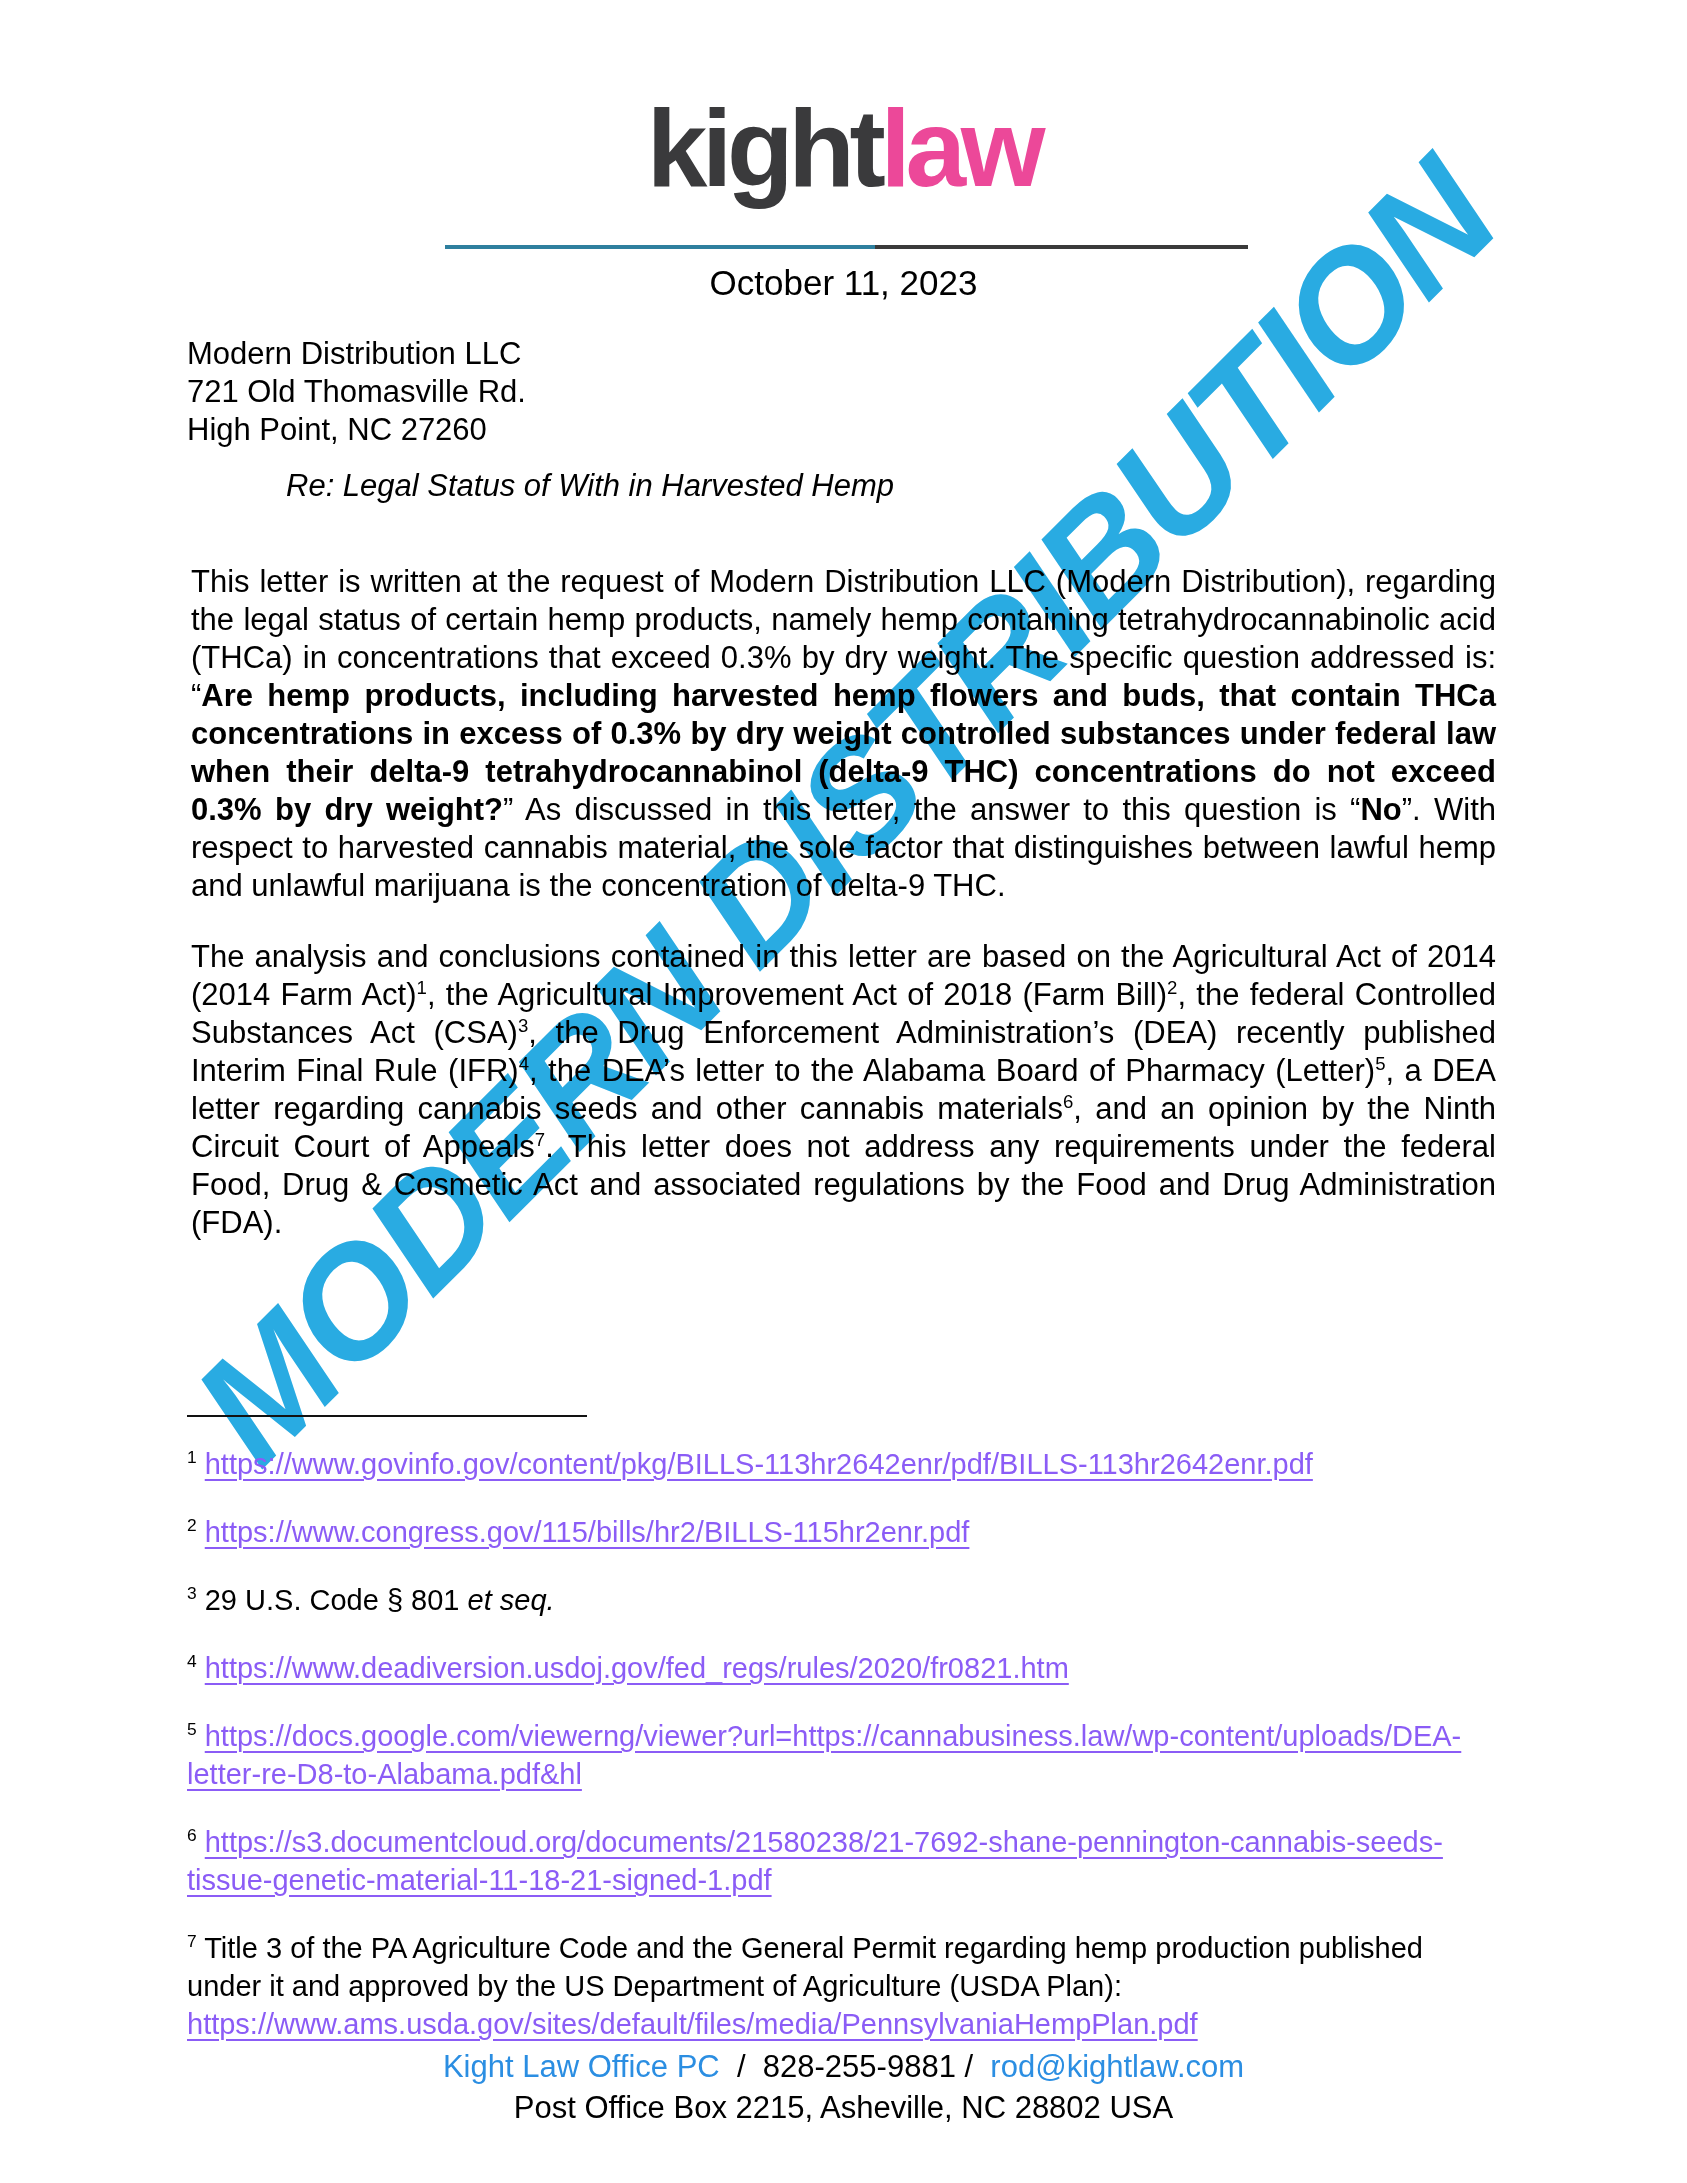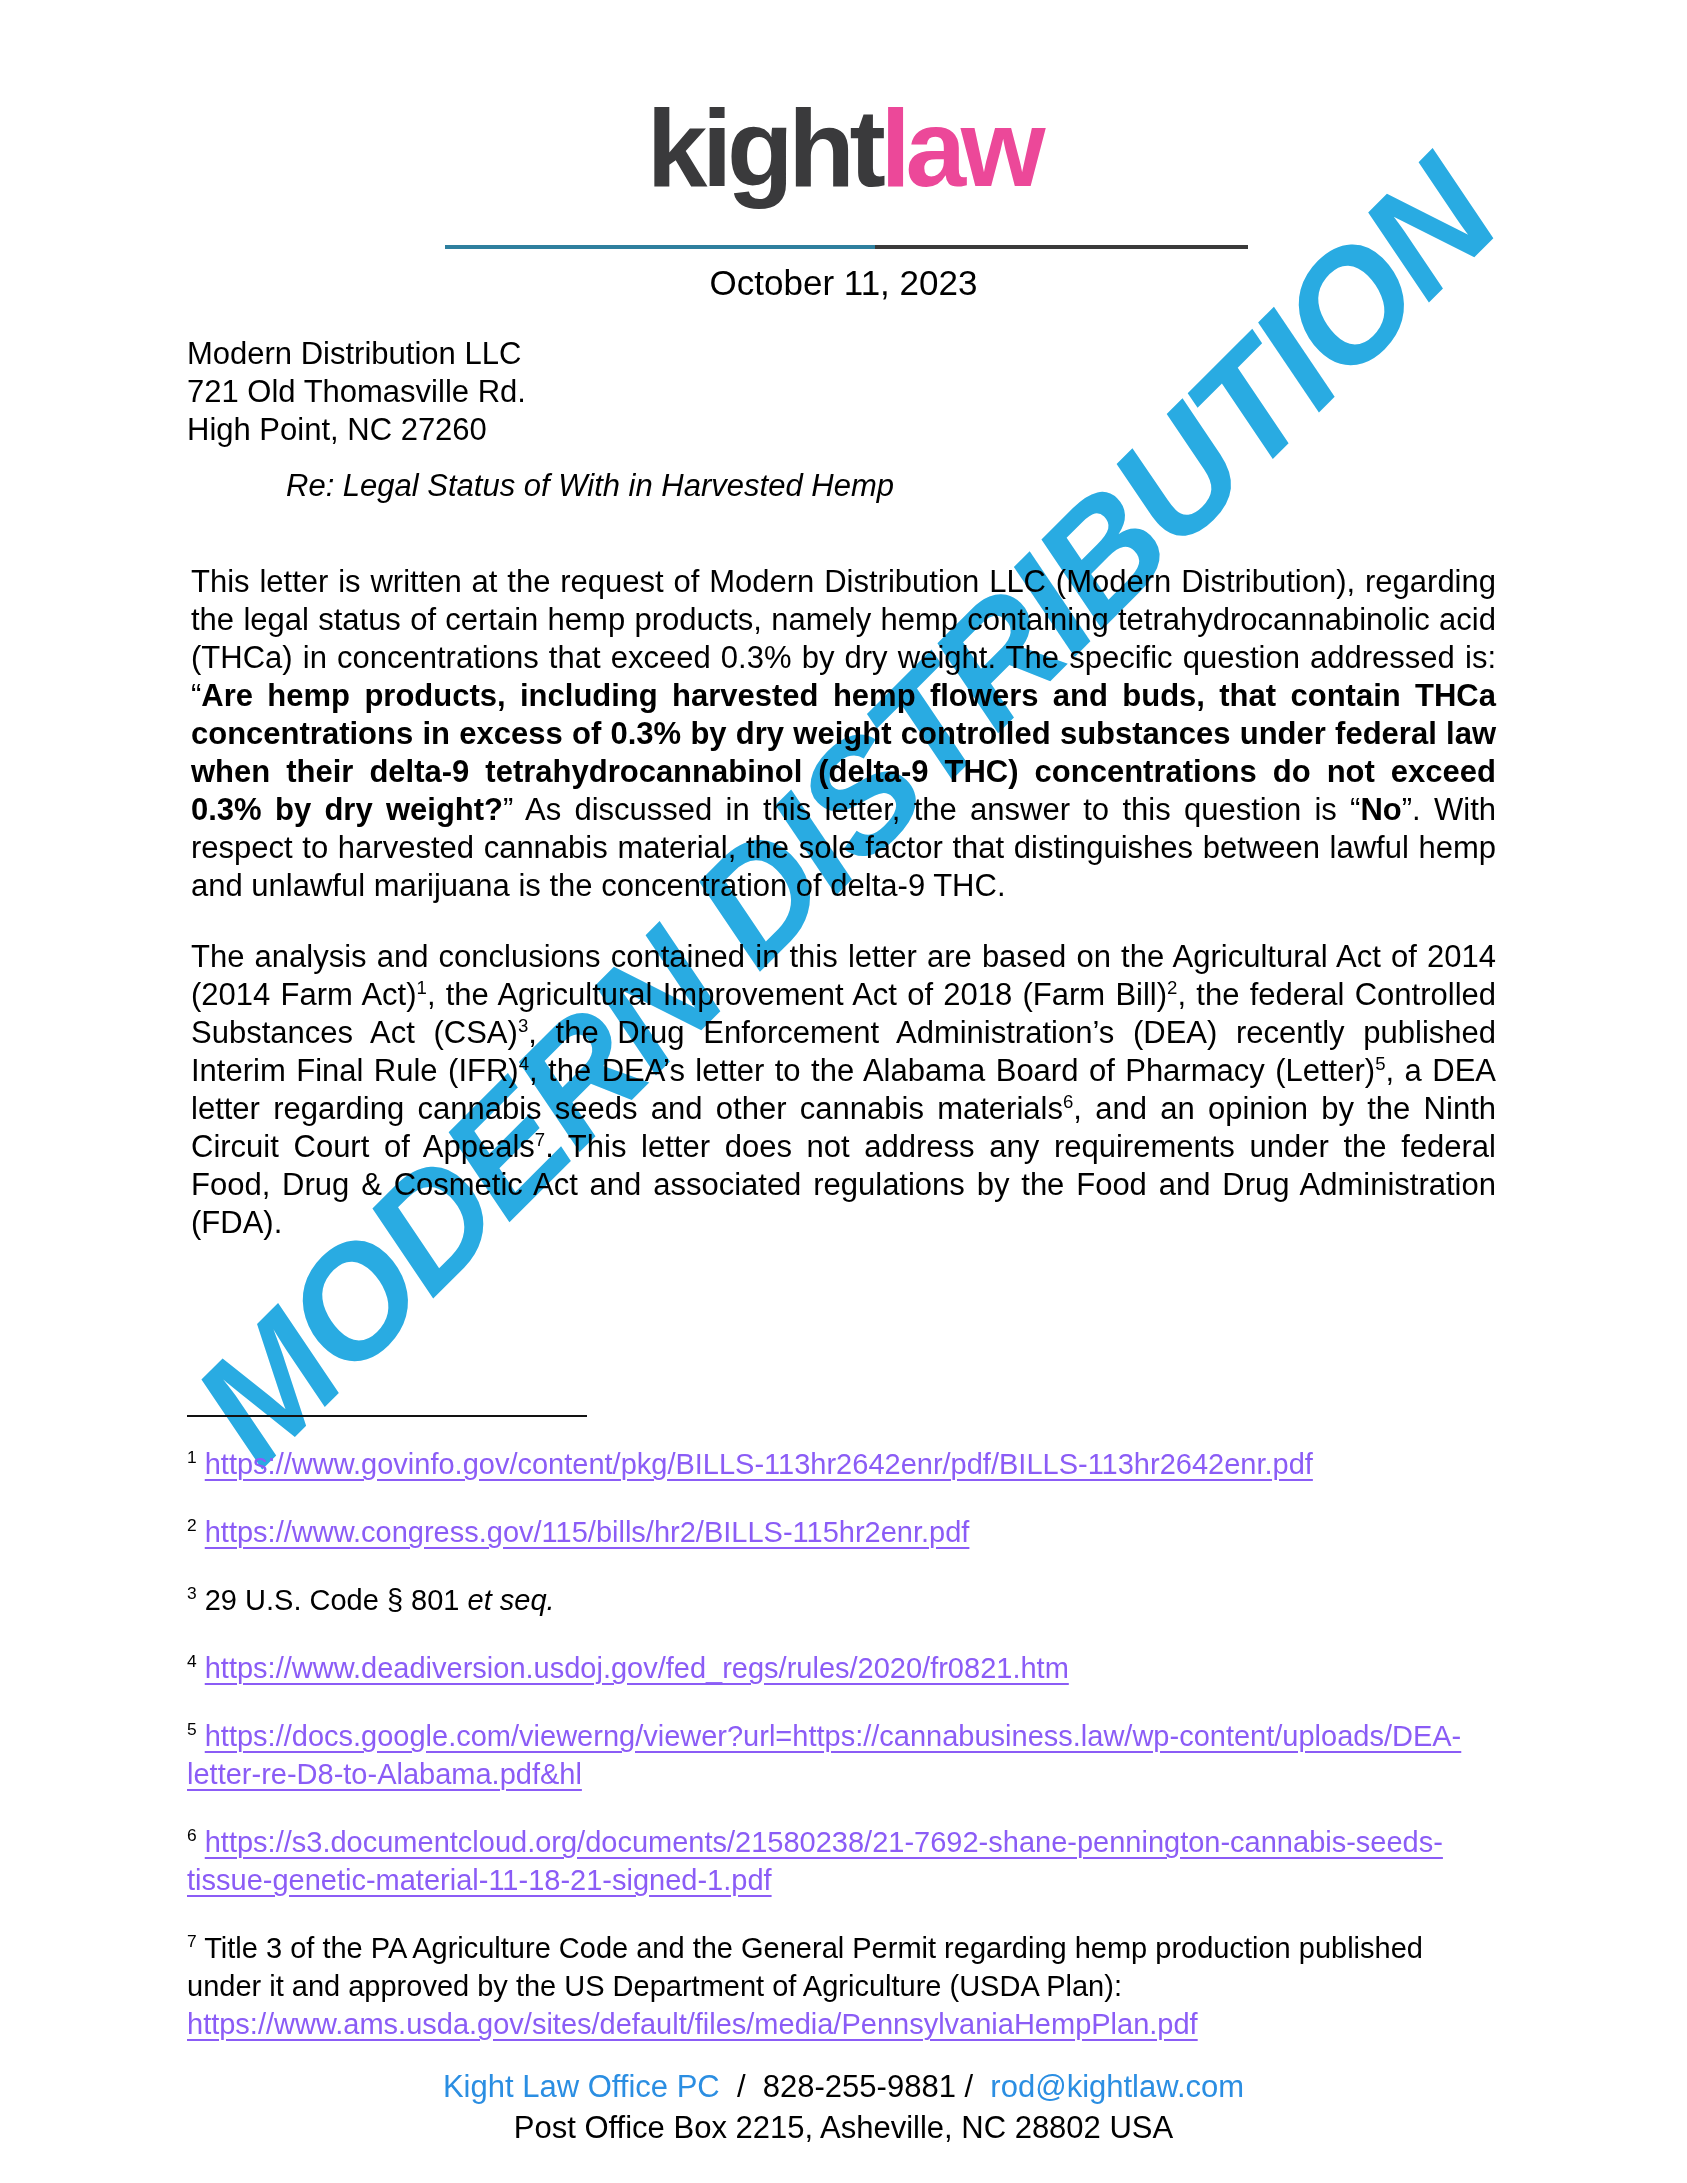--- a/index.html
+++ b/index.html
@@ -30,21 +30,21 @@
   .body-text{top:559px;left:187px;width:1313px;font-size:31px;line-height:38px;text-align:justify;}
   .body-text p{margin:4px;}
   .body-text p + p{margin-top:33px;}
   .b{font-weight:bold;}
   sup{font-size:0.6em;vertical-align:super;line-height:0;}
   .footnotes{top:1415px;left:187px;width:1313px;font-size:29px;line-height:38px;}
   .fn-sep{width:400px;border-top:2.6px solid #121212;margin-bottom:28px;}
   .fn{margin-bottom:30px;overflow-wrap:anywhere;}
   .fn:last-child{margin-bottom:8px;}
   .fn a{color:#8b5cf6;text-decoration:underline;text-decoration-thickness:2px;text-underline-offset:4.6px;cursor:pointer;}
-  .footer{top:2046px;left:0;width:100%;text-align:center;font-size:31px;line-height:41px;margin-top:20px;}
+  .footer{top:2046px;left:0;width:100%;text-align:center;font-size:31px;line-height:41px;}
   .footer .blue{color:#2b8ee2;cursor:pointer;}
 </style>
 </head>
 <body>
 
 <div class="page">
 
   <div class="watermark">MODERN DISTRIBUTION</div>
 
   <div class="z logo"><span>kight</span><span class="law">law</span></div>

